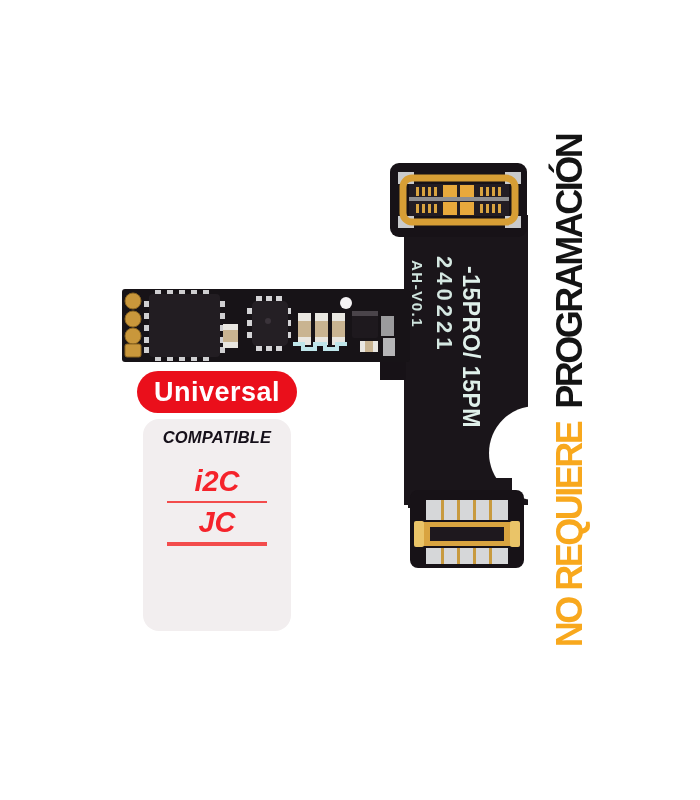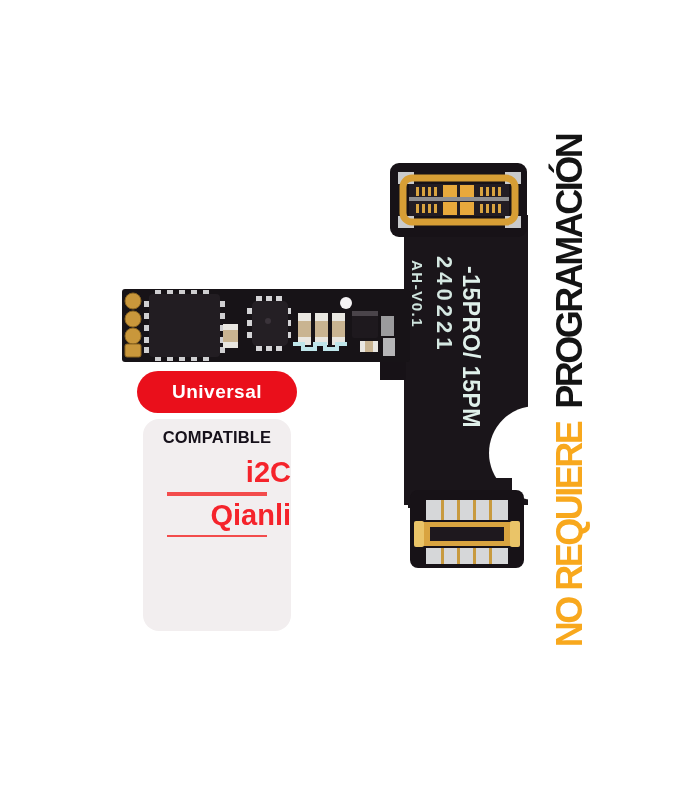--- a/index.html
+++ b/index.html
@@ -9,30 +9,30 @@
   }
   #flex-svg{position:absolute;left:0;top:0;}
   .ribbon-text{font-family:"Liberation Sans","DejaVu Sans",sans-serif;font-weight:bold;}
   .rt-model{font-size:23px;fill:#DFF0EA;letter-spacing:0.5px;}
   .rt-date{font-size:22px;fill:#D5E8E2;letter-spacing:4px;}
   .rt-version{font-size:15px;fill:#CFE4DE;letter-spacing:1.5px;}
 
   .badge{
     position:absolute;left:137px;top:371px;width:160px;height:42px;
     background:#EA0F1B;border-radius:22px;color:#ffffff;font-weight:bold;
-    font-size:19px;display:flex;align-items:center;justify-content:center;
+    font-size:27px;display:flex;align-items:center;justify-content:center;
     letter-spacing:.5px;
   }
   .compat-card{
     position:absolute;left:143px;top:419px;width:148px;height:212px;
     background:#F2EEEF;border-radius:16px;text-align:center;
-    box-sizing:border-box;padding-top:9px;
+    box-sizing:border-box;padding-top:9px;font-style:italic;
   }
   .compat-title{font-size:16.5px;font-weight:bold;color:#16101A;line-height:1.2;letter-spacing:.2px;}
-  .compat-items{margin-top:5px;text-align:right;}
+  .compat-items{margin-top:14px;}
   .compat-item{color:#F5232B;font-weight:bold;font-size:29px;line-height:1.0;padding:5px 0;}
   .compat-divider{width:100px;border:none;border-top:2px solid #F34C4C;margin:0 auto;}
   .side-note{
     position:absolute;left:570px;top:391px;
     transform:translate(-50%,-50%) rotate(-90deg);
     white-space:nowrap;font-weight:bold;font-size:36px;letter-spacing:-2.5px;
   }
   .side-note .hl{color:#F8A81D;margin-right:14px;}
   .side-note .rest{color:#141414;}
 </style>
@@ -210,22 +210,22 @@
 
   <div class="badge">Universal</div>
 
   <div class="compat-card">
     <div class="compat-title">
       <div>COMPATIBLE</div>
     </div>
     <div class="compat-items">
       <div class="compat-item">i2C</div>
       <hr class="compat-divider">
+      <div class="compat-item">JC</div>
       <hr class="compat-divider">
-      <div class="compat-item">Qianli</div>
       <hr class="compat-divider">
     </div>
   </div>
 
   <div class="side-note">
     <span class="hl">NO REQUIERE</span><span class="rest">PROGRAMACIÓN</span>
   </div>
 
 </div>
 

